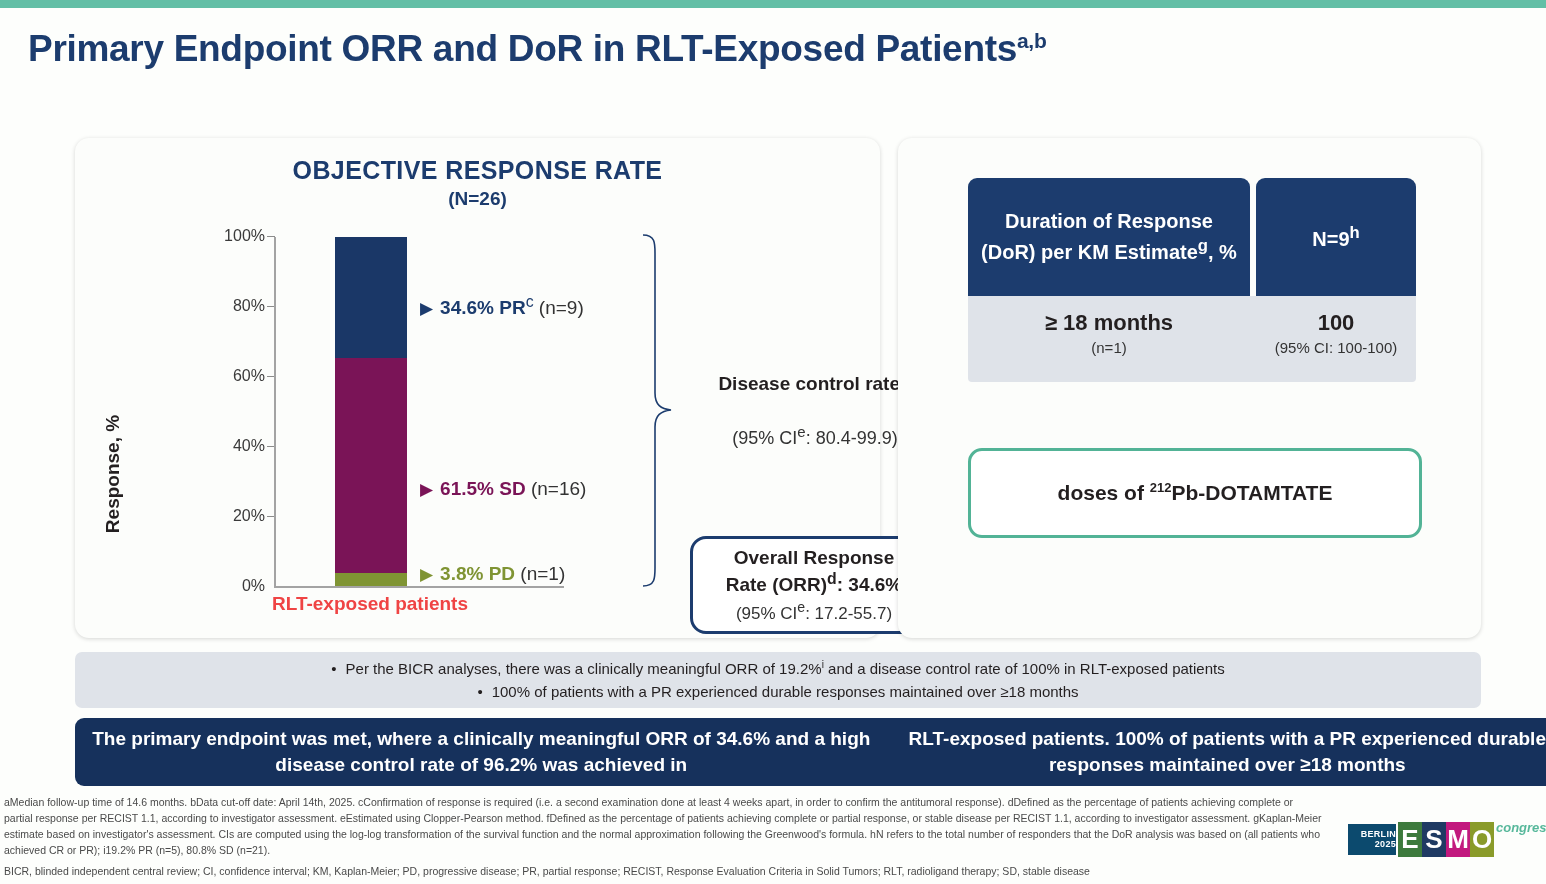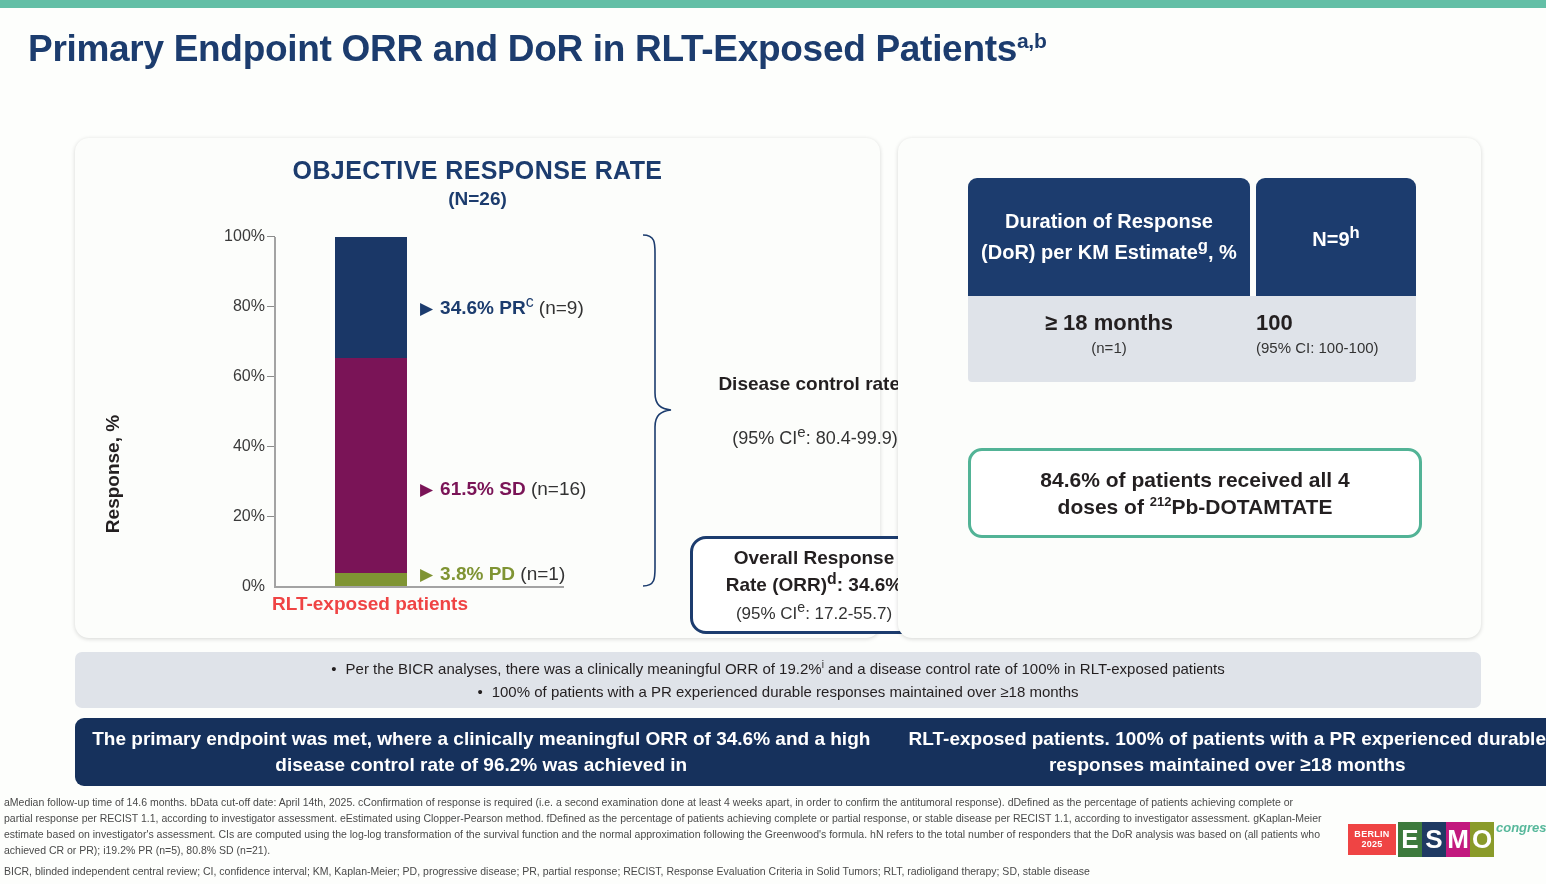--- a/index.html
+++ b/index.html
@@ -92,21 +92,21 @@
   .dor-head{display:flex;gap:6px;}
   .dor-h1,.dor-h2{
     background:#1c3c6e;color:#fff;border-radius:9px 9px 0 0;
     display:flex;align-items:center;justify-content:center;text-align:center;
     font-weight:bold;
   }
   .dor-h1{width:282px;height:118px;font-size:20px;line-height:1.28;padding:0 8px;box-sizing:border-box;}
   .dor-h2{width:160px;height:118px;font-size:20px;}
   .dor-body{display:flex;gap:6px;background:#dfe3e9;border-radius:0 0 4px 4px;}
   .dor-c1{width:282px;padding:14px 0 16px;text-align:center;}
-  .dor-c2{width:160px;padding:14px 0 26px;text-align:left;}
+  .dor-c2{width:160px;padding:14px 0 26px;text-align:center;}
   .dor-big{font-size:22px;font-weight:bold;color:#231f20;}
   .dor-small{font-size:15px;color:#333;margin-top:3px;}
 
   .green-box{
     position:absolute;left:70px;top:310px;width:448px;height:84px;
     border:3px solid #52b396;border-radius:14px;background:#fff;
     display:flex;flex-direction:column;align-items:center;justify-content:center;
     text-align:center;line-height:1.3;
   }
   .green-box div{font-size:21px;font-weight:bold;color:#231f20;}
@@ -134,22 +134,22 @@
   
   #footnotes{
     position:absolute;left:4px;top:795px;width:1320px;
     font-size:10.5px;color:#4a4a4a;line-height:1.52;
   }
   #footnotes .abbr{margin-top:5px;}
 
   
   #esmo-logo{position:absolute;left:1348px;top:818px;width:180px;height:46px;}
   .esmo-berlin{
-    position:absolute;left:0;top:6px;width:48px;height:31px;background:#ef4444;
-    color:#fff;font-size:9px;font-weight:bold;text-align:center;line-height:1.15;
+    position:absolute;left:0;top:6px;width:48px;height:31px;background:#0c4a6e;
+    color:#fff;font-size:9px;font-weight:bold;text-align:right;line-height:1.15;
     padding-top:5px;box-sizing:border-box;letter-spacing:.3px;
   }
   .esmo-letters{position:absolute;left:50px;top:4px;display:flex;height:35px;}
   .esmo-letters span{
     display:flex;align-items:center;justify-content:center;
     width:24px;height:35px;color:#fff;font-size:26px;font-weight:bold;
   }
   .e-e{background:#3d7a3d;}
   .e-s{background:#1f3a63;}
   .e-m{background:#c2197e;}
@@ -250,21 +250,20 @@
         <div class="dor-small">(n=1)</div>
       </div>
       <div class="dor-c2">
         <div class="dor-big">100</div>
         <div class="dor-small">(95% CI: 100-100)</div>
       </div>
     </div>
   </div>
 
   <div class="green-box">
-    <div>84.6% of patients received all 4</div>
     <div><span>doses of </span><sup>212</sup><span>Pb-DOTAMTATE</span></div>
   </div>
 </div>
 
 <div id="bullets-band">
   <div class="bullet-row">
     <span class="dot">•</span><span>Per the BICR analyses, there was a clinically meaningful ORR of 19.2%</span><sup>i</sup><span> and a disease control rate of 100% in RLT-exposed patients</span>
   </div>
   <div class="bullet-row">
     <span class="dot">•</span><span>100% of patients with a PR experienced durable responses maintained over ≥18 months</span>

